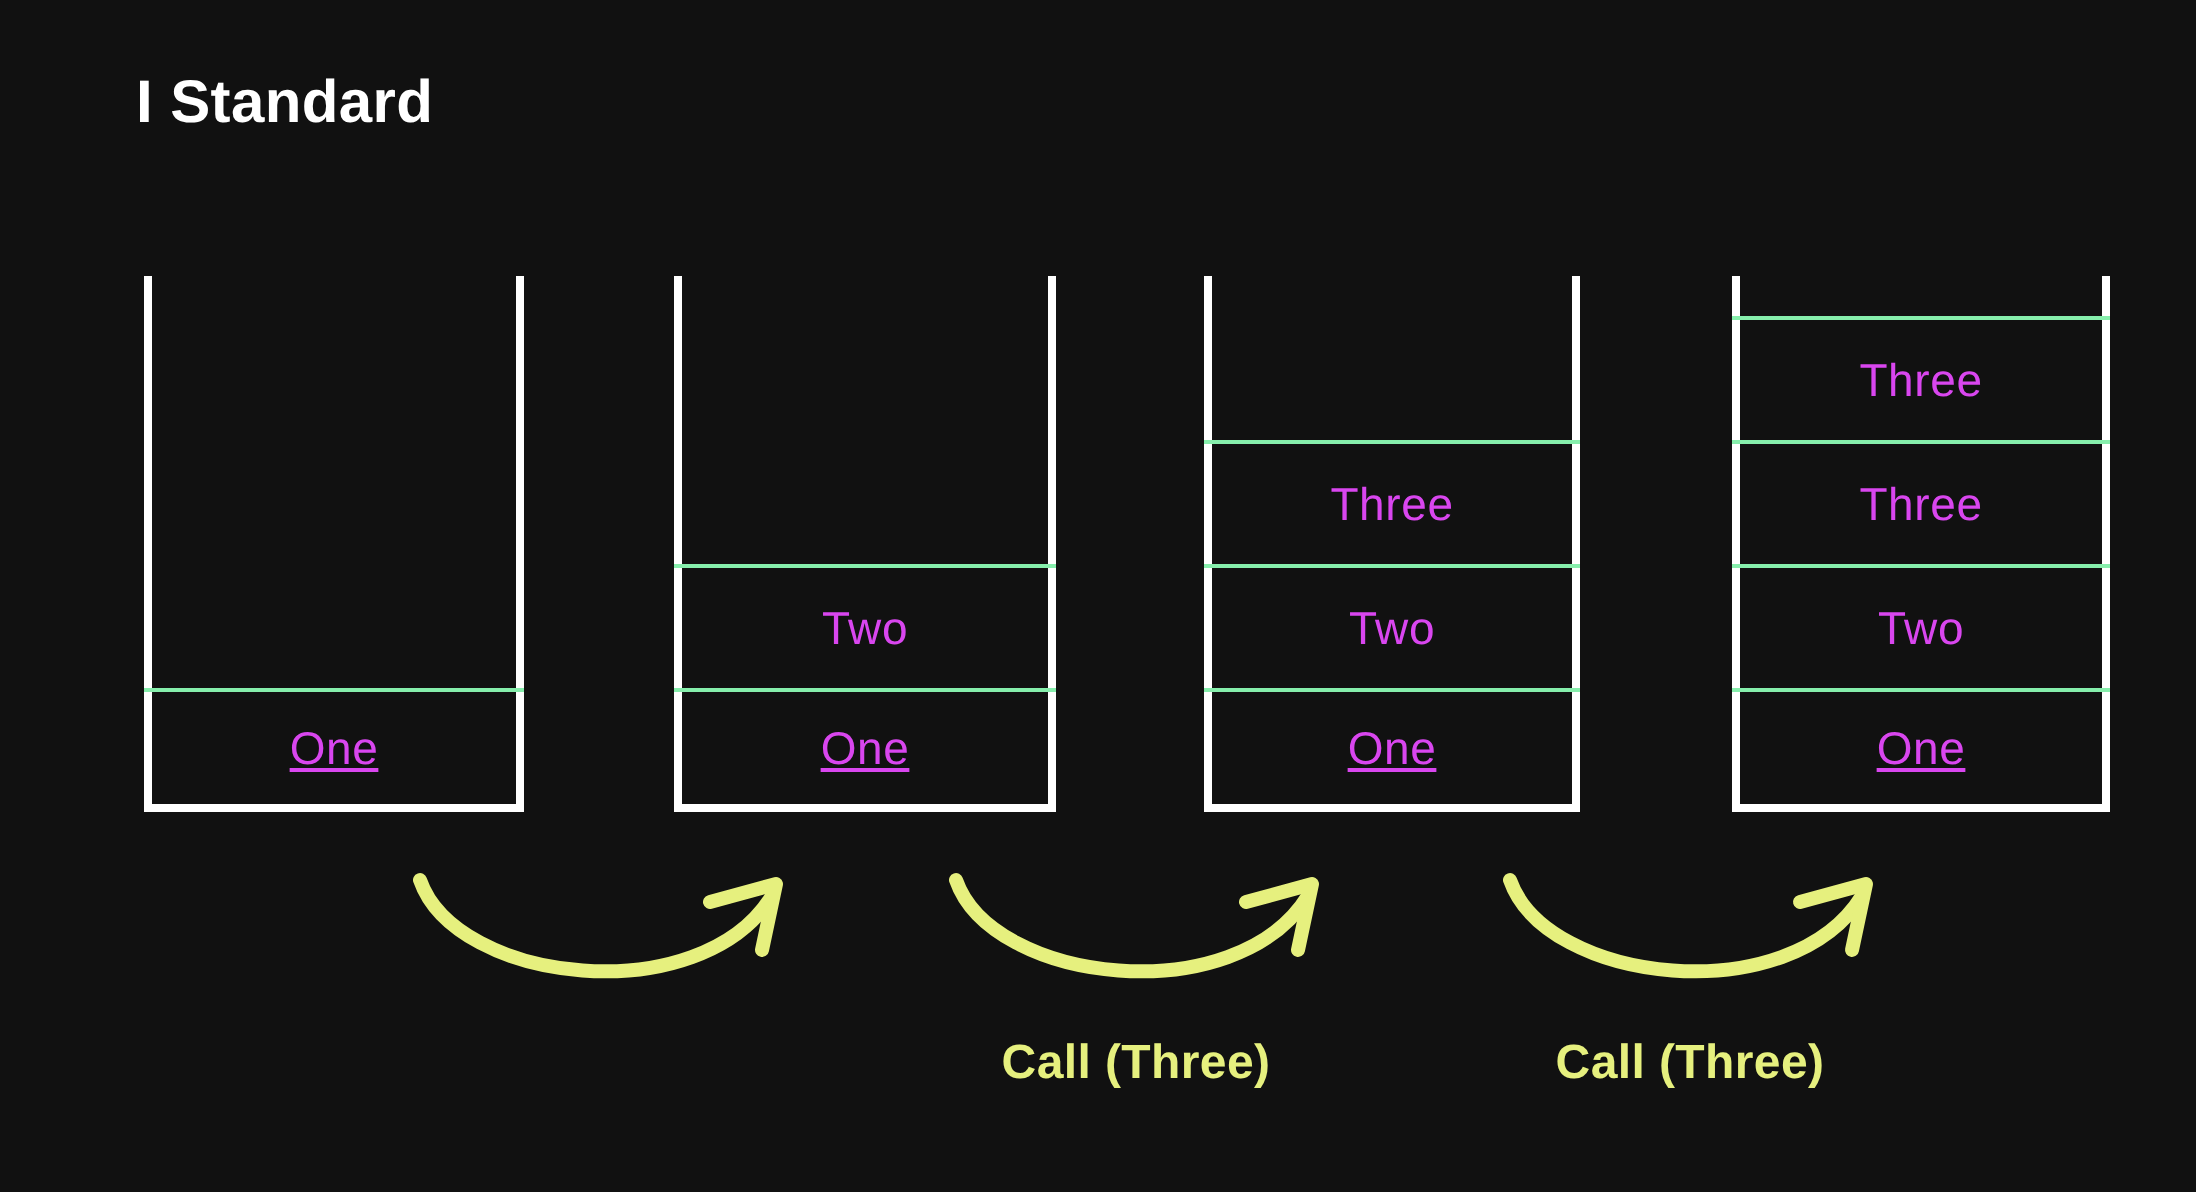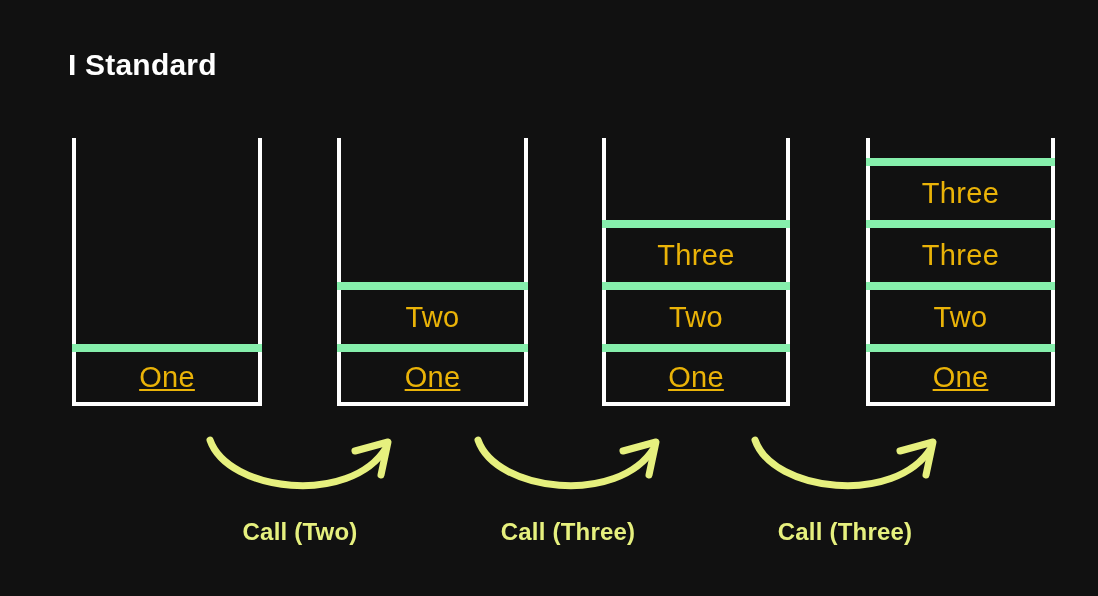--- a/index.html
+++ b/index.html
@@ -20,21 +20,21 @@
     position: relative;
     width: 1098px;
     height: 596px;
     background: #111111;
   }
 
   
   .title {
     position: absolute;
     left: 68px;
-    top: 48px;
+    top: 35px;
     font-size: 30px;
     font-weight: bold;
     color: #ffffff;
     letter-spacing: 0.2px;
     white-space: nowrap;
     line-height: 1.1;
   }
 
   
   .stack {
@@ -61,26 +61,26 @@
     right: 0;
     bottom: 0;
     display: flex;
     flex-direction: column;
     justify-content: flex-end;
   }
   .cell {
     position: relative;
     height: 62px;
     box-sizing: border-box;
-    border-top: 8px solid #86efac;
+    border-top: 2px solid #86efac;
     display: flex;
     align-items: center;
     justify-content: center;
-    color: #eab308;
-    font-size: 29px;
+    color: #d946ef;
+    font-size: 23px;
     font-weight: normal;
     letter-spacing: 0.3px;
   }
   .cells .cell:last-child {
     border-bottom: 4px solid #ffffff;
     text-decoration: underline;
   }
 
   
   .arrow-group {
@@ -145,21 +145,20 @@
       <div class="cell">Two</div>
       <div class="cell">One</div>
     </div>
   </div>
 
   <div class="arrow-group" style="left:200px; top:430px; width:200px; height:125px;">
     <svg class="arrow-svg" width="200" height="70" viewBox="0 0 200 70">
       <path d="M 10 10 C 28 62, 150 76, 186 18" fill="none" stroke="#e6f07e" stroke-width="7" stroke-linecap="round"></path>
       <path d="M 155 21 L 188 12 L 181 45" fill="none" stroke="#e6f07e" stroke-width="7" stroke-linecap="round" stroke-linejoin="round"></path>
     </svg>
-    <div class="arrow-label" style="top:88px; color:#e6f07e;">Call (Two)</div>
   </div>
 
   <div class="arrow-group" style="left:468px; top:430px; width:200px; height:125px;">
     <svg class="arrow-svg" width="200" height="70" viewBox="0 0 200 70">
       <path d="M 10 10 C 28 62, 150 76, 186 18" fill="none" stroke="#e6f07e" stroke-width="7" stroke-linecap="round"></path>
       <path d="M 155 21 L 188 12 L 181 45" fill="none" stroke="#e6f07e" stroke-width="7" stroke-linecap="round" stroke-linejoin="round"></path>
     </svg>
     <div class="arrow-label" style="top:88px; color:#e6f07e;">Call (Three)</div>
   </div>
 

